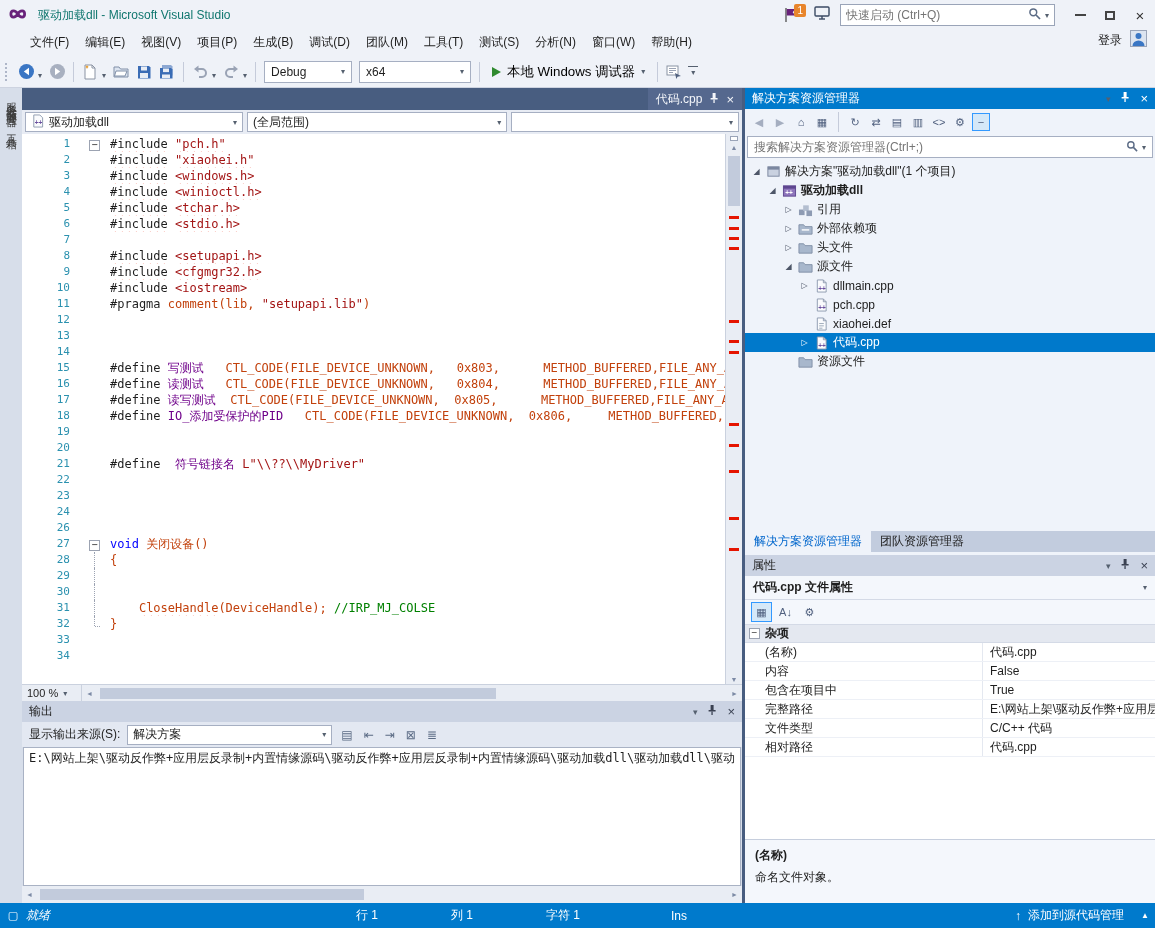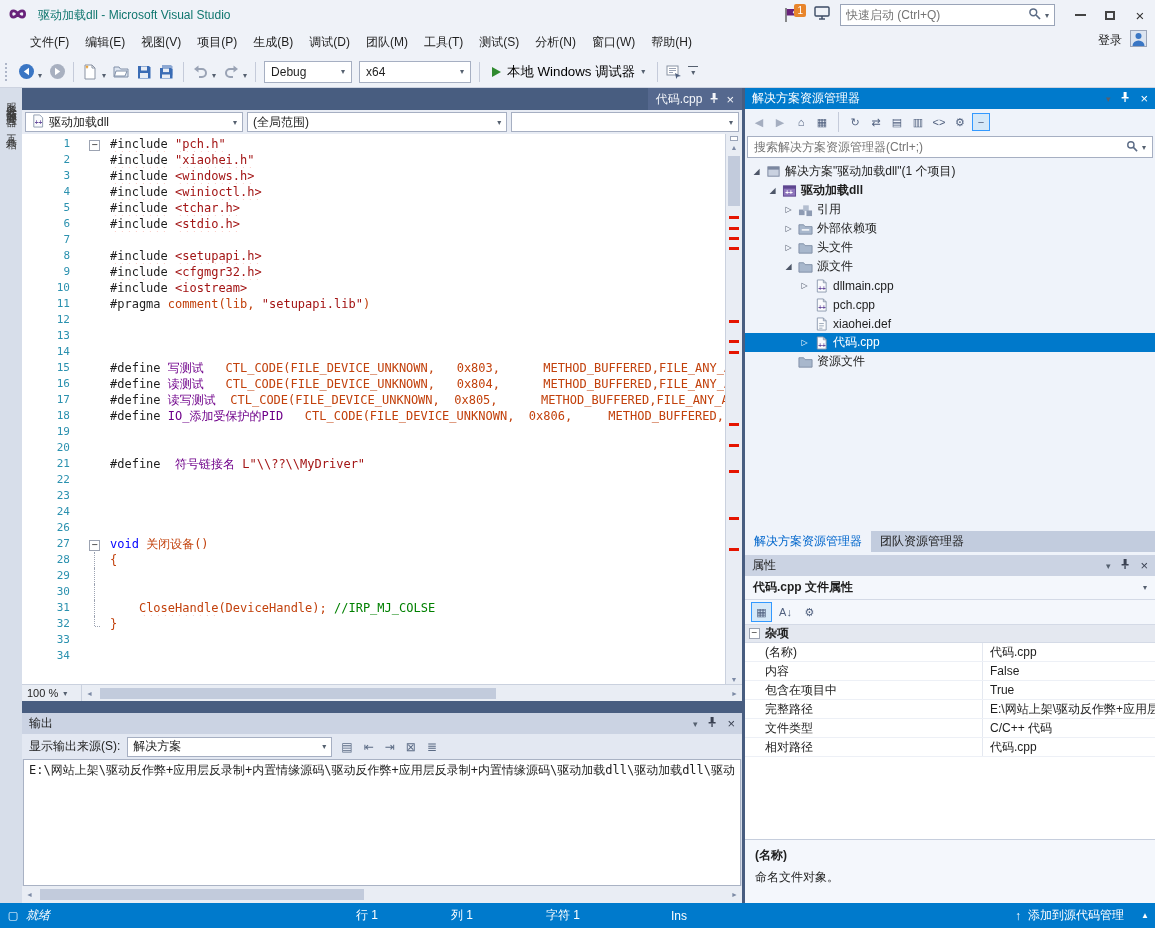--- a/index.html
+++ b/index.html
@@ -75,21 +75,21 @@
   .vs-split{position:absolute;top:2px;left:4px;width:8px;height:5px;border:1px solid #9AA4B8;background:#fff;}
   .smark{position:absolute;left:3px;width:10px;height:3px;background:#E51400;}
   .vthumb{position:absolute;left:2px;width:12px;top:24px;height:50px;background:#C2CBDC;}
   .zoombar{height:17px;display:flex;background:#E9EDF4;border-top:1px solid #CAD1DE;flex:0 0 auto;}
   .zoom-combo{width:60px;display:flex;align-items:center;gap:5px;padding:0 5px;font-size:11px;border-right:1px solid #CAD1DE;}
   .hscroll{flex:1;position:relative;background:#E9EDF4;}
   .hs-arrow{position:absolute;top:0;height:100%;display:flex;align-items:center;font-size:7px;color:#7C8AA5;padding:0 4px;}
   .hthumb{position:absolute;top:3px;height:11px;background:#C2CBDC;}
 
   
-  .output{flex:1;display:flex;flex-direction:column;margin-top:12px;background:#D7DEEA;min-height:0;}
+  .output{flex:1;display:flex;flex-direction:column;margin-top:0;background:#D7DEEA;min-height:0;}
   .panel-header{height:21px;display:flex;align-items:center;padding:0 7px;background:#CBD3E3;color:#1E1E1E;flex:0 0 auto;}
   .ph-icons{margin-left:auto;display:flex;gap:10px;align-items:center;color:#3A4152;}
   .ph-icons .caret{font-size:9px;}
   .ph-icons .x{font-size:13px;}
   .output-toolbar{height:25px;display:flex;align-items:center;gap:7px;padding:0 7px;background:#E3E8F2;flex:0 0 auto;}
   .out-combo{width:205px;height:20px;background:#fff;border:1px solid #A6AFC2;display:flex;align-items:center;padding:0 5px;}
   .out-combo .caret{margin-left:auto;}
   .out-icon{color:#5B6B85;font-size:12px;padding:0 2px;background:none;border:none;}
   .output-body{flex:1;background:#fff;border:1px solid #A9B2C4;margin:0 1px;font-family:"DejaVu Sans Mono","Liberation Mono",monospace;font-size:12px;padding:2px 5px;overflow:hidden;white-space:nowrap;}
   .output-hscroll{height:17px;background:#E9EDF4;position:relative;flex:0 0 auto;}

